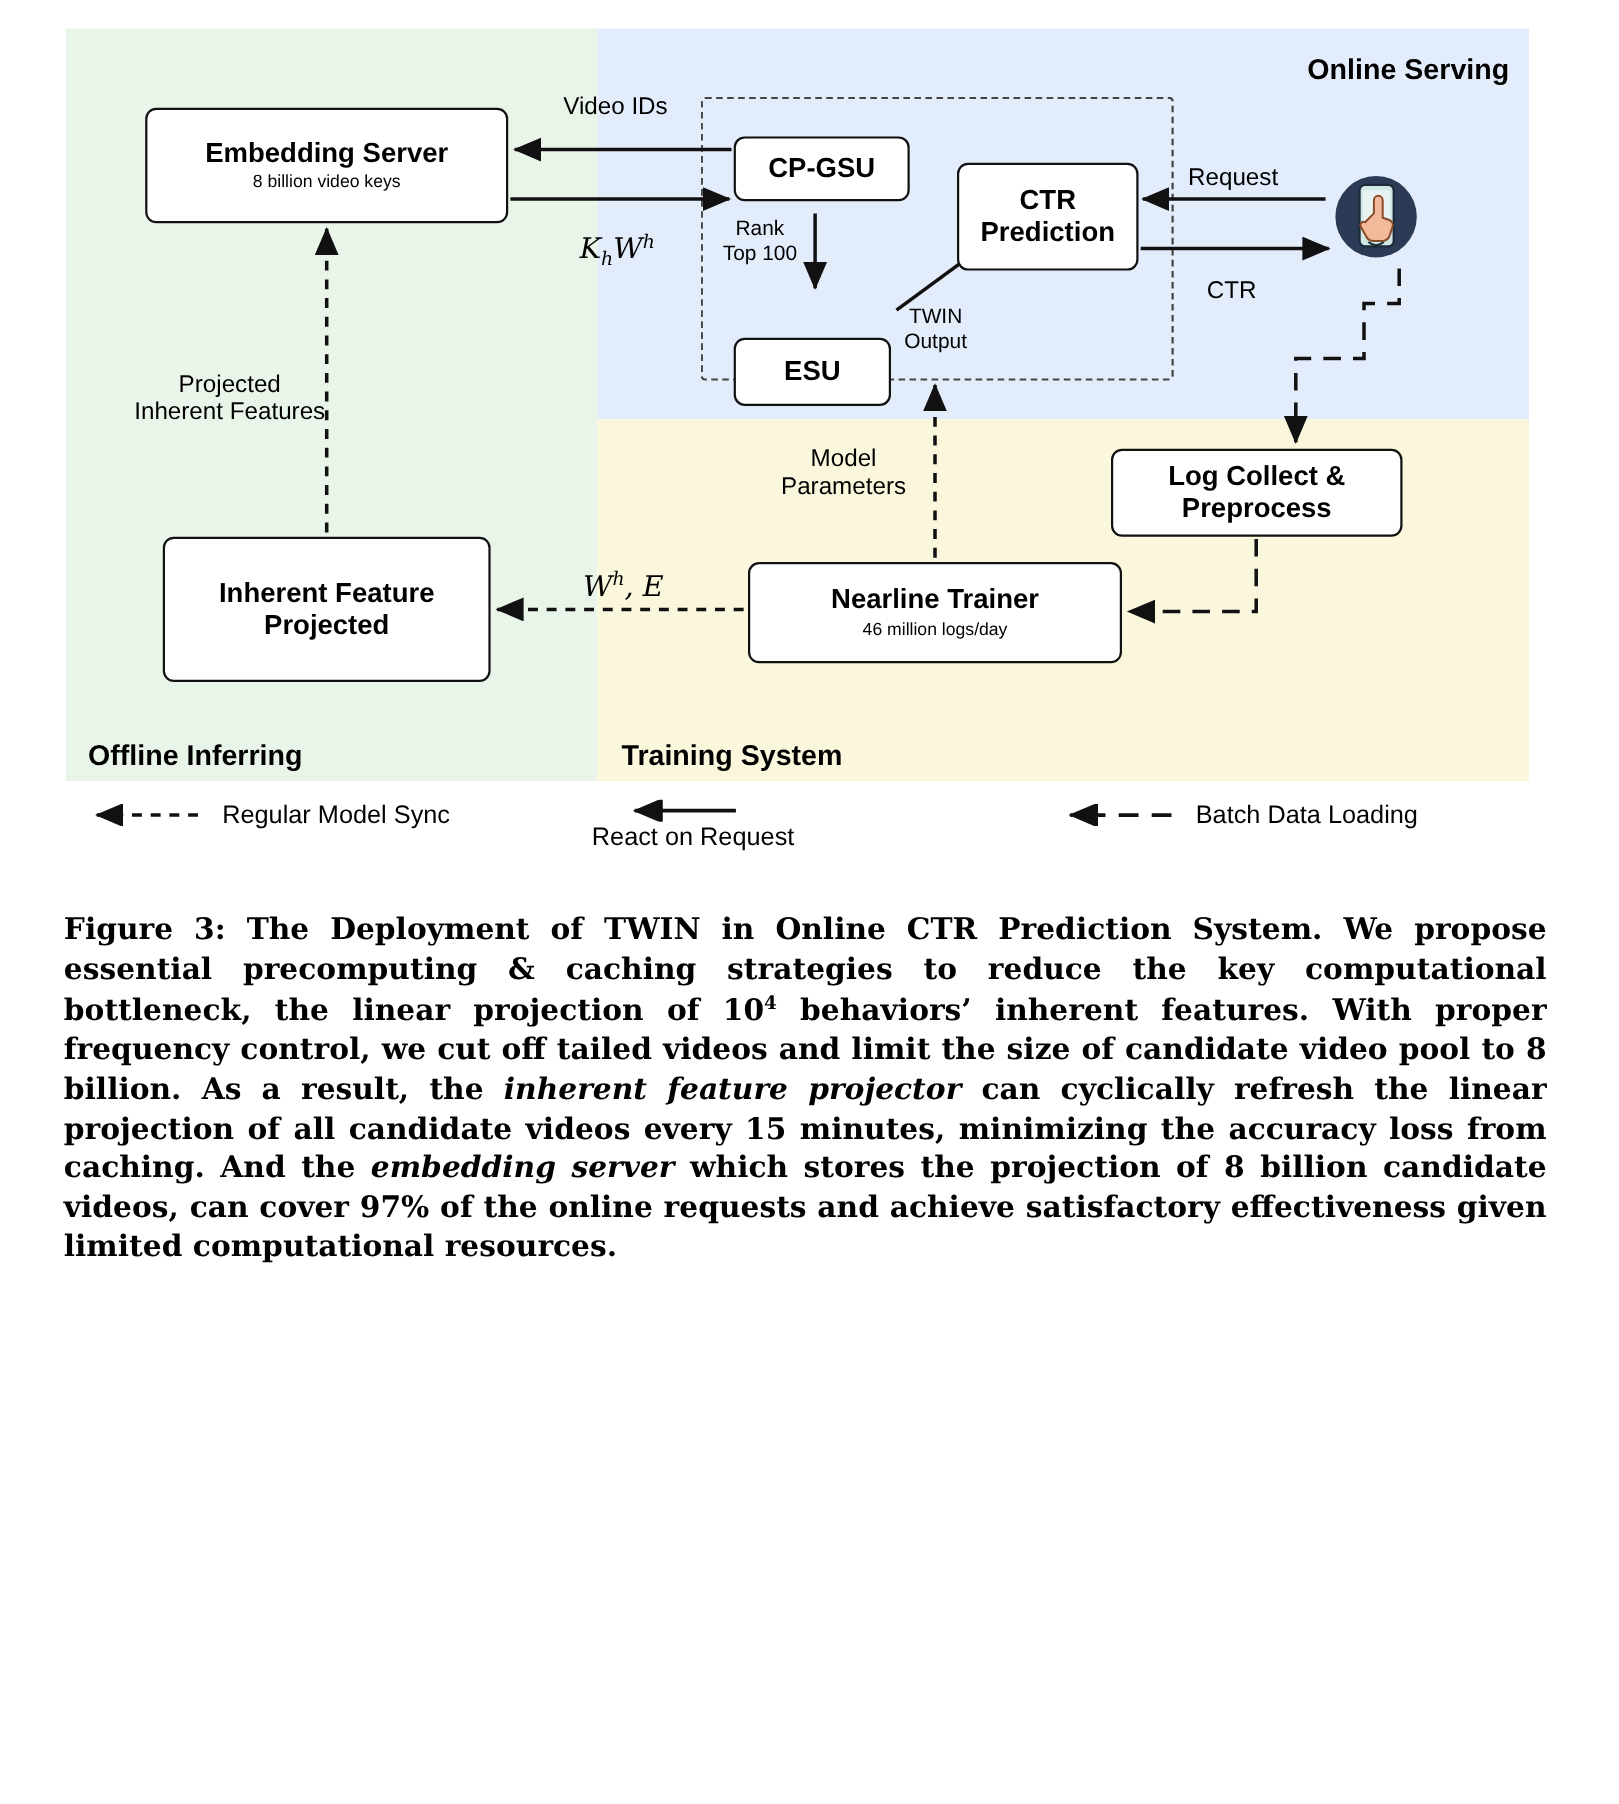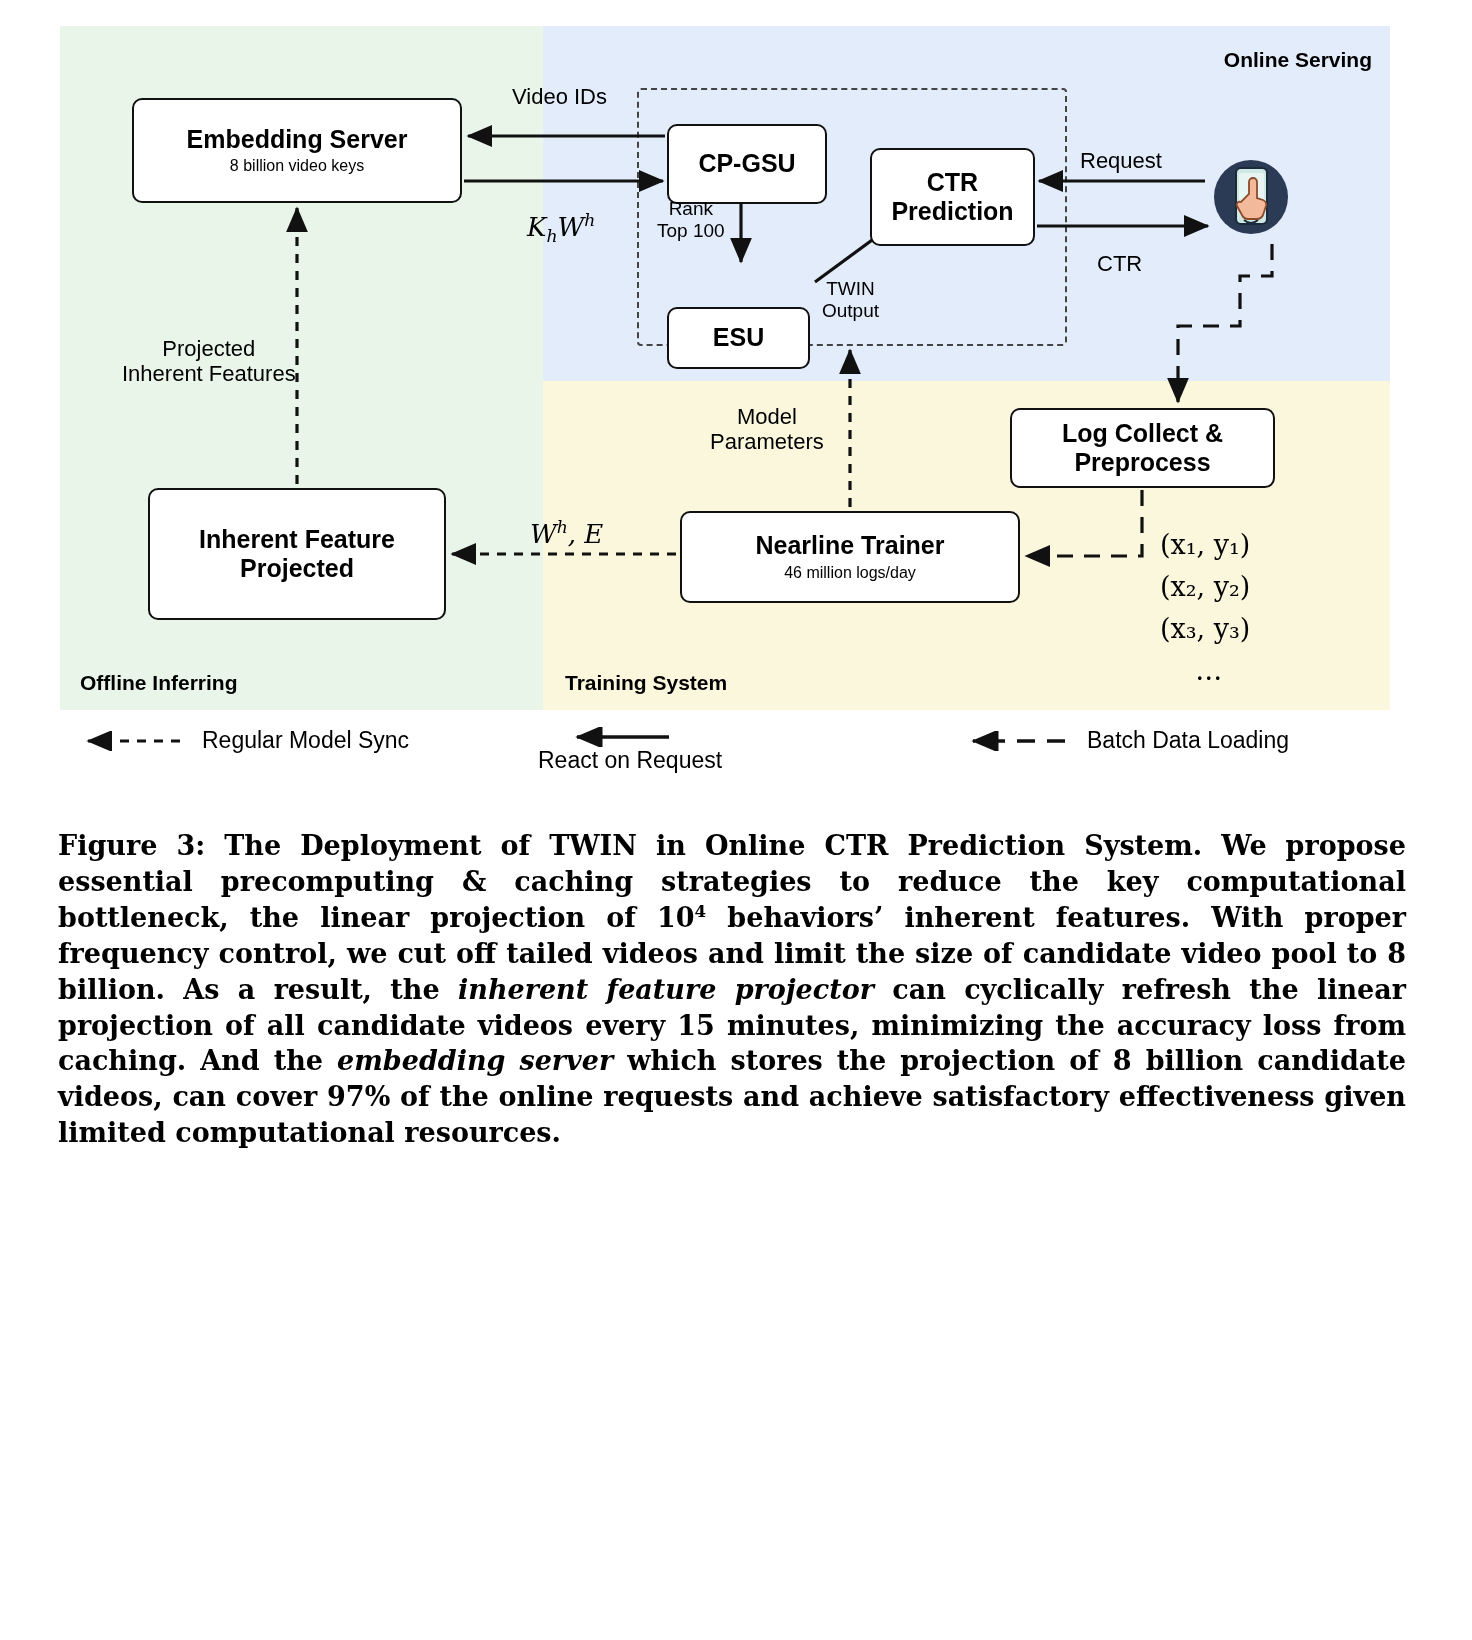--- a/index.html
+++ b/index.html
@@ -38,21 +38,21 @@
     background: #e3ecfb;
   }
   .region-training {
     left: 483px; top: 355px; width: 847px; height: 329px;
     background: #faf7dd;
   }
 
   .region-label {
     position: absolute;
     font-weight: bold;
-    font-size: 21px;
+    font-size: 26px;
     white-space: nowrap;
   }
   .lbl-online { right: 18px; top: 22px; }
   .lbl-offline { left: 20px; top: 645px; }
   .lbl-training { left: 505px; top: 645px; }
 
   
   .node {
     position: absolute;
     box-sizing: border-box;
@@ -70,21 +70,21 @@
     font-weight: bold;
     font-size: 25px;
   }
   .node .sub {
     font-size: 16px;
     margin-top: 3px;
   }
 
   #node-embedding-server { left: 72px; top: 72px; width: 330px; height: 105px; }
   #node-inherent-projector { left: 88px; top: 462px; width: 298px; height: 132px; }
-  #node-cp-gsu { left: 607px; top: 98px; width: 160px; height: 80px; }
+  #node-cp-gsu { left: 607px; top: 98px; width: 160px; height: 59px; }
   #node-esu { left: 607px; top: 240px; width: 143px; height: 62px; margin-top: 41px; }
   #node-ctr-prediction { left: 810px; top: 122px; width: 165px; height: 98px; }
   #node-log-collect { left: 950px; top: 382px; width: 265px; height: 80px; }
   #node-nearline-trainer { left: 620px; top: 485px; width: 340px; height: 92px; }
 
   
   #dashed-group {
     position: absolute;
     left: 577px; top: 62px; width: 430px; height: 258px;
     border: 2px dashed #444;
@@ -303,26 +303,20 @@
   <div id="phone-icon">
     <svg viewBox="0 0 86 86" width="86" height="86">
       <circle cx="43" cy="43" r="37" fill="#2b3a55"></circle>
       <rect x="28" y="14" width="31" height="56" rx="5" fill="#cfe8e4" stroke="#1b2b3a" stroke-width="2"></rect>
       <rect x="31" y="19" width="25" height="42" rx="2" fill="#e8f4f2"></rect>
       <path d="M36 66 q7 6 14 0" stroke="#1b2b3a" stroke-width="2" fill="none"></path>
       <path d="M41 40 l0 -12 a4 4 0 0 1 8 0 l0 16 6 2 a5 5 0 0 1 3 6 l-3 9 a7 7 0 0 1 -6 4 l-9 0 a7 7 0 0 1 -6 -4 l-5 -9 a3 3 0 0 1 4 -4 z" fill="#f2b99a" stroke="#8a4b2a" stroke-width="1.8"></path>
     </svg>
   </div>
 
-  <div id="samples">
-    <div>(x₁, y₁)</div>
-    <div>(x₂, y₂)</div>
-    <div>(x₃, y₃)</div>
-    <div class="dots">…</div>
-  </div>
 
   <div id="legend">
     <div class="legend-item" id="legend-1">
       <svg width="104" height="20" viewBox="0 0 104 20">
         <defs>
           <marker id="lah1" markerWidth="9" markerHeight="9" refX="7.5" refY="3.4" orient="auto">
             <path d="M0,0 L8,3.4 L0,6.8 z" fill="#111"></path>
           </marker>
         </defs>
         <line x1="100" y1="10" x2="8" y2="10" stroke="#111" stroke-width="3.2" stroke-dasharray="9 8" marker-end="url(#lah1)"></line>

